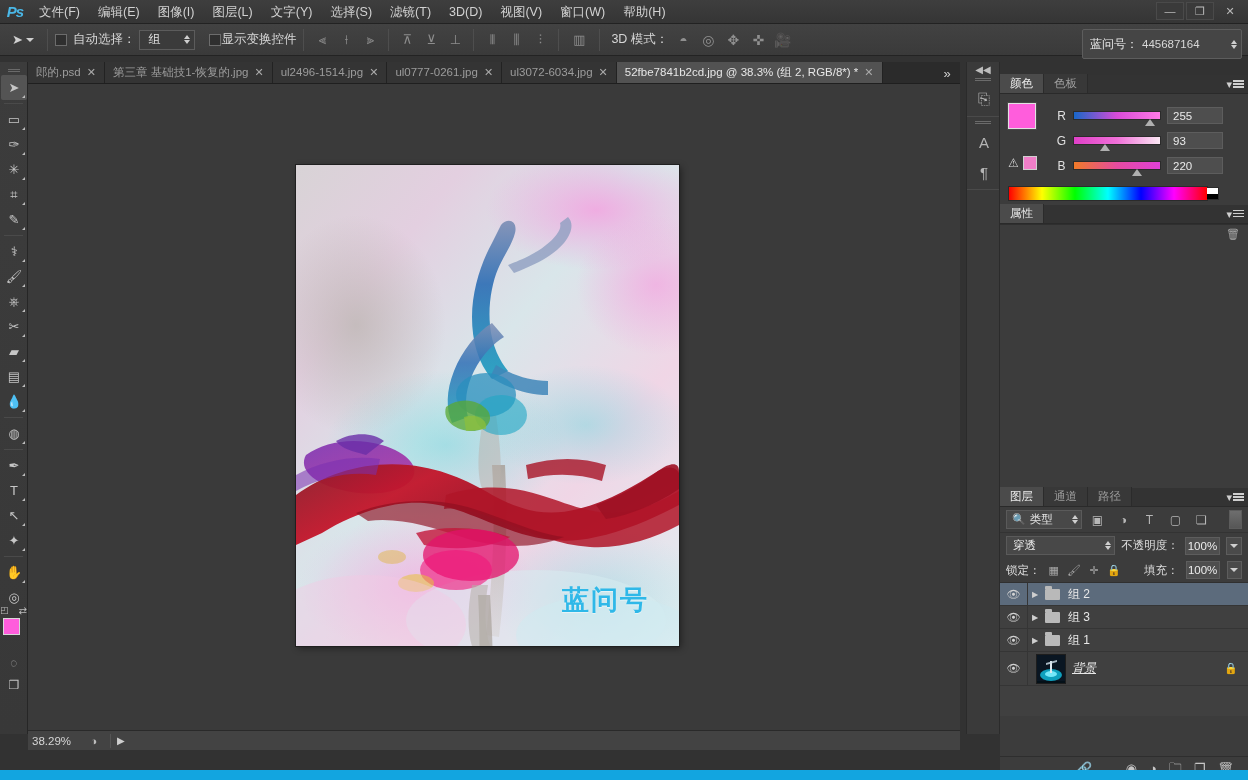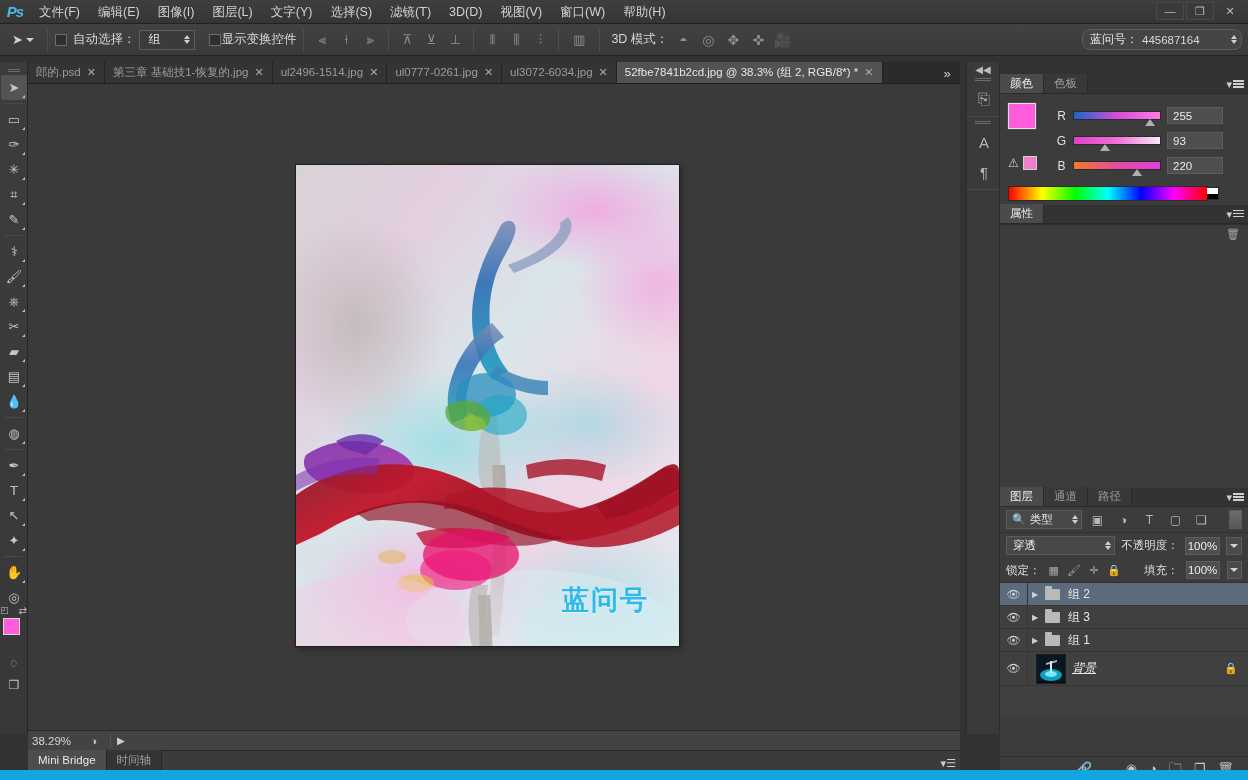--- a/index.html
+++ b/index.html
@@ -62,22 +62,22 @@
   .spin i.up { border-bottom:4px solid #cfcfcf; }
   .spin i.dn { border-top:4px solid #cfcfcf; }
   .align-grp { display:flex; align-items:center; gap:2px; }
   .align-btn {
     width:22px; height:22px; display:flex; align-items:center; justify-content:center;
     color:#8d8d8d; font-size:13px;
   }
   .mode3d { display:flex; align-items:center; gap:5px; margin-left:4px; }
   .mode3d .ic { width:20px;height:20px; display:flex;align-items:center;justify-content:center; color:#909090; font-size:14px; }
   .search-field {
-    position:absolute; right:6px; top:5px; width:160px; height:21px;
-    background:#454545; border:1px solid #5d5d5d; border-radius:8px;
+    position:absolute; right:6px; top:5px; width:160px; height:30px;
+    background:#454545; border:1px solid #5d5d5d; border-radius:2px;
     display:flex; align-items:center; padding:0 4px 0 7px; gap:4px;
   }
   .search-field .lbl { font-size:12px; color:#e8e8e8; }
   .search-field .val { font-size:11.5px; color:#d8d8d8; flex:1; }
 
   
   .tabbar {
     position:absolute; left:28px; top:62px; width:932px; height:22px;
     background:#2b2b2b; display:flex; align-items:flex-end; overflow:hidden;
     border-bottom:1px solid #1f1f1f;
@@ -582,27 +582,20 @@
   </div>
   <div class="vscroll"></div>
 
   <div class="statusbar">
     <span class="st-zoom">38.29%</span>
     <span class="st-icon">◑</span>
     <span class="st-sep"></span>
     <span class="st-arrow">▶</span>
   </div>
 
-  <div class="bottombar">
-    <div id="bottom-tabs" style="display:flex;height:20px">
-        <div class="btab active">Mini Bridge</div>
-        <div class="btab">时间轴</div>
-      </div>
-    <span class="menu-btn">▾☰</span>
-  </div>
 
   <div class="minidock">
     <div class="md-collapse">◀◀</div>
     <div class="md-grip"></div>
     <div class="md-btn">⎘</div>
     <div class="md-div"></div>
     <div class="md-grip"></div>
     <div class="md-btn">A</div>
     <div class="md-btn">¶</div>
     <div class="md-div"></div>

